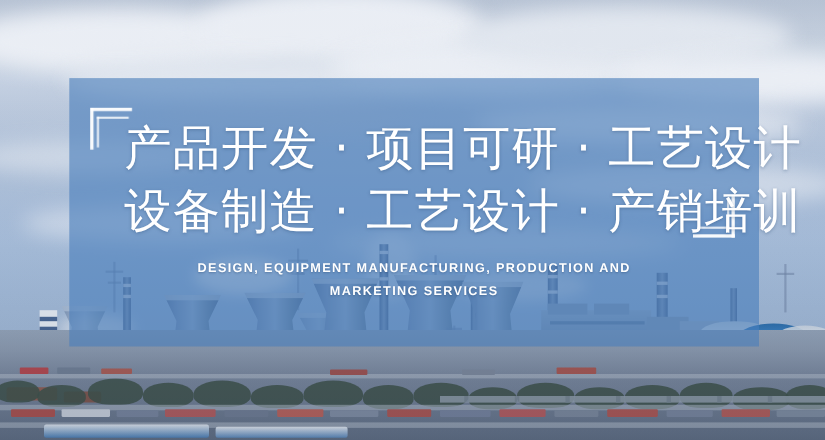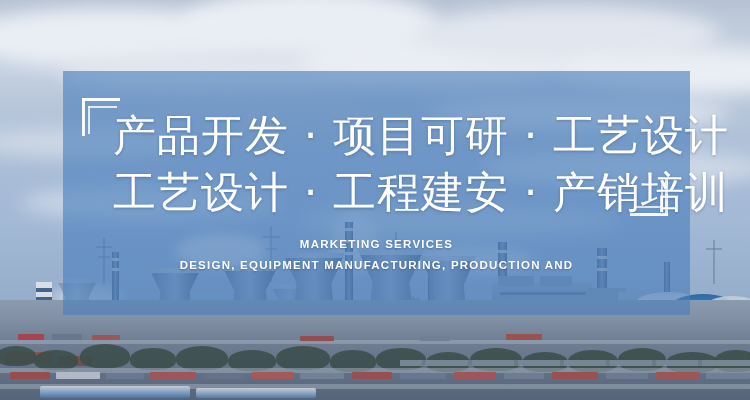--- a/index.html
+++ b/index.html
@@ -381,21 +381,21 @@
   </div>
   <div class="bracket bk-br">
     <span class="h"></span>
       <span class="v"></span>
       <span class="h2"></span>
       <span class="v2"></span>
   </div>
 
   <div class="headline">
     <span class="ln">产品开发 · 项目可研 · 工艺设计</span>
-    <span class="ln">工艺设计 · 工程建安 · 产销培训</span>
+    <span class="ln">设备制造 · 工艺设计 · 产销培训</span>
   </div>
 
   <div class="subtitle">
+    <span class="sl">DESIGN, EQUIPMENT MANUFACTURING, PRODUCTION AND</span>
     <span class="sl">MARKETING SERVICES</span>
-    <span class="sl">DESIGN, EQUIPMENT MANUFACTURING, PRODUCTION AND</span>
   </div>
 
 </div>
 
 </body></html>

